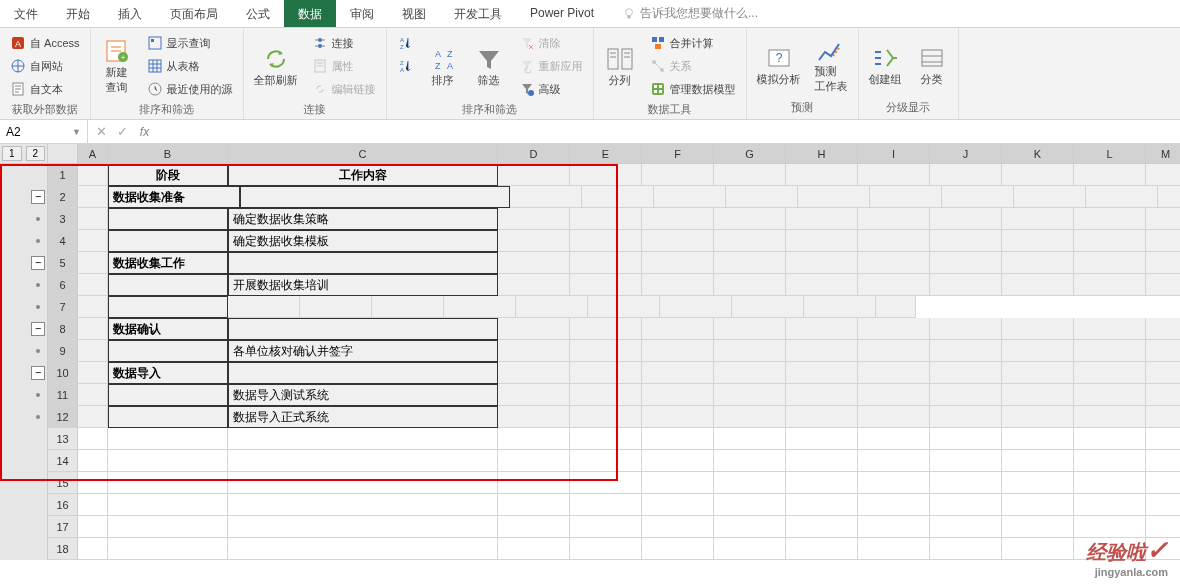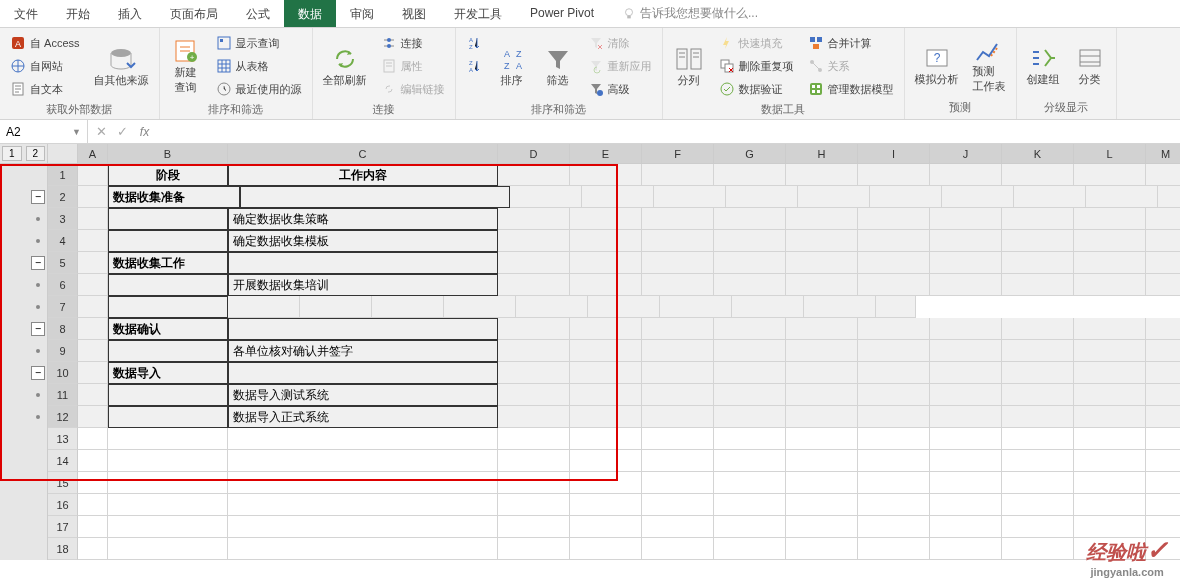--- a/index.html
+++ b/index.html
@@ -61,21 +61,21 @@
 
 .cA { width: 30px; } .cB { width: 120px; } .cC { width: 270px; } .cD { width: 72px; } .cE { width: 72px; }
 .cF { width: 72px; } .cG { width: 72px; } .cH { width: 72px; } .cI { width: 72px; } .cJ { width: 72px; }
 .cK { width: 72px; } .cL { width: 72px; } .cM { width: 40px; }
 
 
 .red-border-1 { position: absolute; left: 0px; top: 164px; width: 618px; height: 317px; border: 2px solid #d00; pointer-events: none; z-index: 50; }
 
 
 .watermark { position: absolute; right: 12px; bottom: 8px; font-size: 20px; color: #c0504d; font-weight: bold; font-style: italic; z-index: 60; }
-.watermark .sub { font-size: 11px; color: #888; font-style: normal; display: block; text-align: center; }
+.watermark .sub { font-size: 11px; color: #888; font-style: normal; display: block; text-align: right; }
 .watermark .chk { color: #c0504d; font-size: 26px; }
 </style>
 </head>
 <body>
 
 <div class="tabs">
   <div class="tab">文件</div>
   <div class="tab">开始</div>
   <div class="tab">插入</div>
   <div class="tab">页面布局</div>
@@ -114,28 +114,20 @@
             <span>自网站</span>
           </div>
         <div class="rbtn small">
             <svg viewBox="0 0 16 16">
               <rect x="3" y="2" width="10" height="12" fill="#fff" stroke="#888"></rect>
               <path d="M5 5h6M5 8h6M5 11h4" stroke="#888"></path>
             </svg>
             <span>自文本</span>
           </div>
       </div>
-      <div class="rbtn">
-          <svg viewBox="0 0 32 28">
-            <ellipse cx="16" cy="8" rx="10" ry="4" fill="#a5a5a5"></ellipse>
-            <path d="M6 8v12c0 2 4 4 10 4s10-2 10-4V8" fill="none" stroke="#a5a5a5"></path>
-            <path d="M22 18l4 4 4-4" fill="none" stroke="#4472c4" stroke-width="2"></path>
-          </svg>
-          <span>自其他来源</span>
-        </div>
     </div>
     <div class="rgroup-label">获取外部数据</div>
   </div>
 
   <div class="rgroup">
     <div class="rgroup-body">
       <div class="rbtn">
           <svg viewBox="0 0 32 28">
             <rect x="6" y="4" width="18" height="20" fill="#fff" stroke="#ed7d31"></rect>
             <path d="M10 10h10M10 14h10" stroke="#ed7d31"></path>
@@ -271,43 +263,20 @@
   <div class="rgroup">
     <div class="rgroup-body">
       <div class="rbtn">
           <svg viewBox="0 0 32 28">
             <rect x="4" y="4" width="10" height="20" fill="none" stroke="#888"></rect>
             <rect x="18" y="4" width="10" height="20" fill="none" stroke="#888"></rect>
             <path d="M6 8h6M6 12h6M20 8h6M20 12h6" stroke="#888"></path>
           </svg>
           <span>分列</span>
         </div>
-      <div class="rcol">
-        <div class="rbtn small disabled">
-            <svg viewBox="0 0 16 16">
-              <path d="M8 2l-4 8h3l-1 4 4-8h-3z" fill="#ffc000"></path>
-            </svg>
-            <span>快速填充</span>
-          </div>
-        <div class="rbtn small">
-            <svg viewBox="0 0 16 16">
-              <rect x="2" y="2" width="8" height="8" fill="#fff" stroke="#888"></rect>
-              <rect x="6" y="6" width="8" height="8" fill="#fff" stroke="#888"></rect>
-              <path d="M10 10l4 4M14 10l-4 4" stroke="#d00"></path>
-            </svg>
-            <span>删除重复项</span>
-          </div>
-        <div class="rbtn small">
-            <svg viewBox="0 0 16 16">
-              <circle cx="8" cy="8" r="6" fill="none" stroke="#70ad47"></circle>
-              <path d="M5 8l2 2 4-4" stroke="#70ad47" fill="none"></path>
-            </svg>
-            <span>数据验证</span>
-          </div>
-      </div>
       <div class="rcol">
         <div class="rbtn small">
             <svg viewBox="0 0 16 16">
               <rect x="2" y="2" width="5" height="5" fill="#4472c4"></rect>
               <rect x="9" y="2" width="5" height="5" fill="#4472c4"></rect>
               <rect x="5" y="9" width="6" height="5" fill="#ed7d31"></rect>
             </svg>
             <span>合并计算</span>
           </div>
         <div class="rbtn small disabled">

